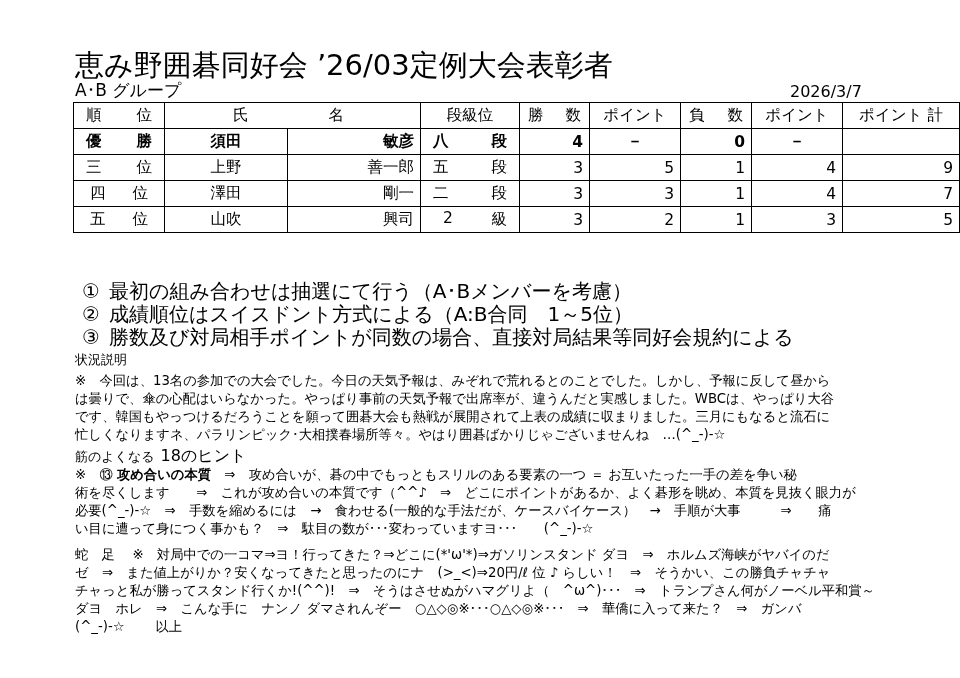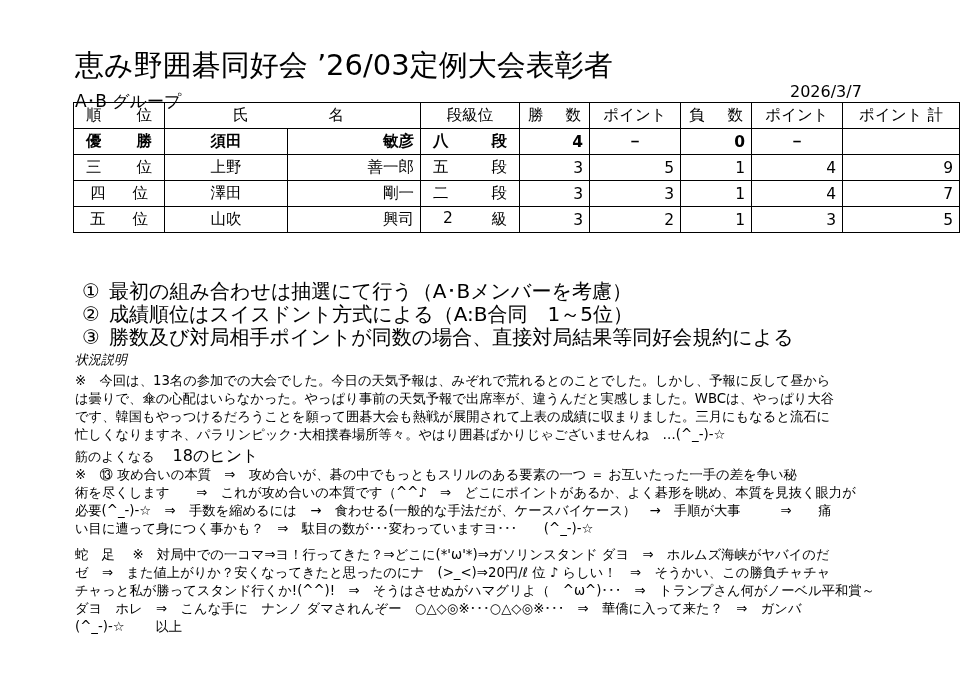--- a/index.html
+++ b/index.html
@@ -1,43 +1,43 @@
 <!DOCTYPE html>
 <html><head>
 <meta charset="utf-8">
 <style>
   html, body { margin: 0; padding: 0; background: #ffffff; }
   body { width: 960px; height: 678px; position: relative; overflow: hidden;
          font-family: "DejaVu Sans", "Liberation Sans", sans-serif; color: #000; }
   .title { position: absolute; left: 75px; top: 46px; font-size: 29px; letter-spacing: 0px; white-space: nowrap; }
-  .group { position: absolute; left: 75px; top: 90px; font-size: 17px; white-space: nowrap; }
+  .group { position: absolute; left: 75px; top: 79px; font-size: 17px; white-space: nowrap; }
   .date { position: absolute; left: 790px; top: 82px; font-size: 16px; white-space: nowrap; }
   table.results { position: absolute; left: 73px; top: 102px; border-collapse: collapse; font-size: 15.5px; }
   table.results td, table.results th { border: 1px solid #000; height: 25px; padding: 0 6px; white-space: nowrap; font-weight: normal; }
   table.results tr.first td { font-weight: bold; }
   .c-rank { width: 78px; }
   .c-sur { width: 110px; text-align: center; }
   .c-given { width: 120px; text-align: right; }
   .c-dan { width: 86px; }
   .c-num { width: 57px; text-align: right; }
   .c-pt { width: 78px; text-align: right; }
   .c-lose { width: 58px; text-align: right; }
   .c-pt2 { width: 78px; text-align: right; }
   .c-tot { width: 104px; text-align: right; }
   .spread { display: flex; justify-content: space-between; padding: 0 6px; }
   .center { text-align: center !important; }
   .rules { position: absolute; left: 82px; top: 280px; font-size: 20px; line-height: 23px; }
   .rules div { white-space: nowrap; }
   .rules .num { display: inline-block; width: 27px; }
-  .section { position: absolute; left: 75px; font-size: 13px; white-space: nowrap; font-style: italic; }
+  .section { position: absolute; left: 75px; font-size: 13px; white-space: nowrap; }
   .para { position: absolute; left: 75px; width: 790px; font-size: 13.3px; line-height: 18px; }
   .para .line { white-space: nowrap; }
   .hint-head { position: absolute; left: 75px; top: 446px; font-size: 13px; white-space: nowrap; }
-  .hint-head .big { font-size: 16px; margin-left: 18px; }
-  b.bold { font-weight: normal; }
+  .hint-head .big { font-size: 16px; margin-left: 6px; }
+  b.bold { font-weight: bold; }
 </style>
 </head>
 <body>
 
 <div class="title">恵み野囲碁同好会 ’26/03定例大会表彰者</div>
 <div class="group">A･B グループ</div>
 <div class="date">2026/3/7</div>
 
 <table class="results">
   <tbody>

